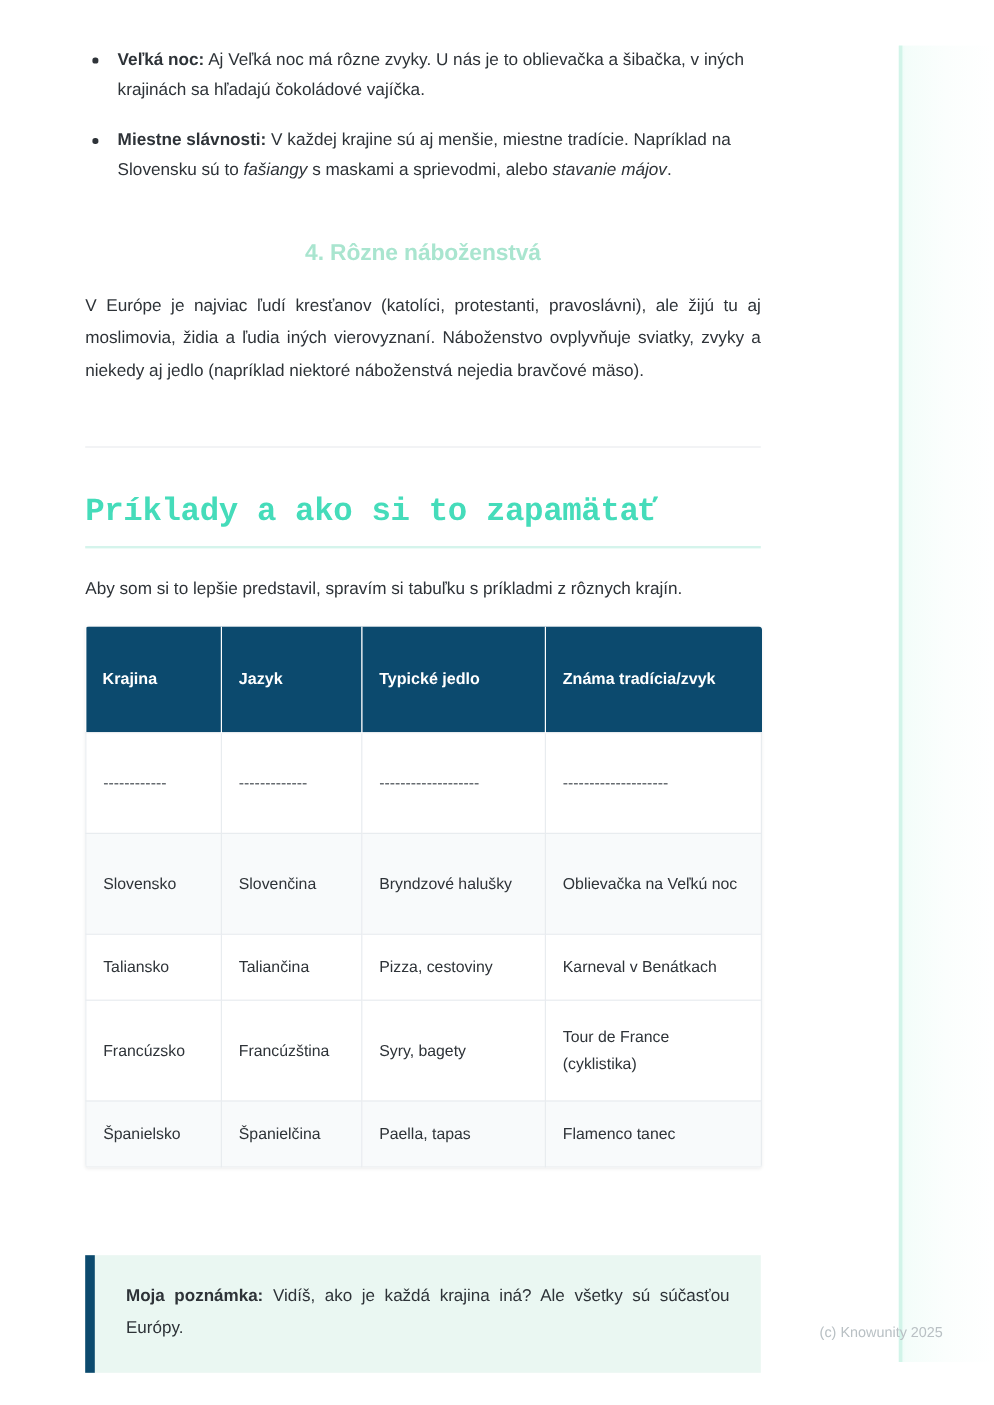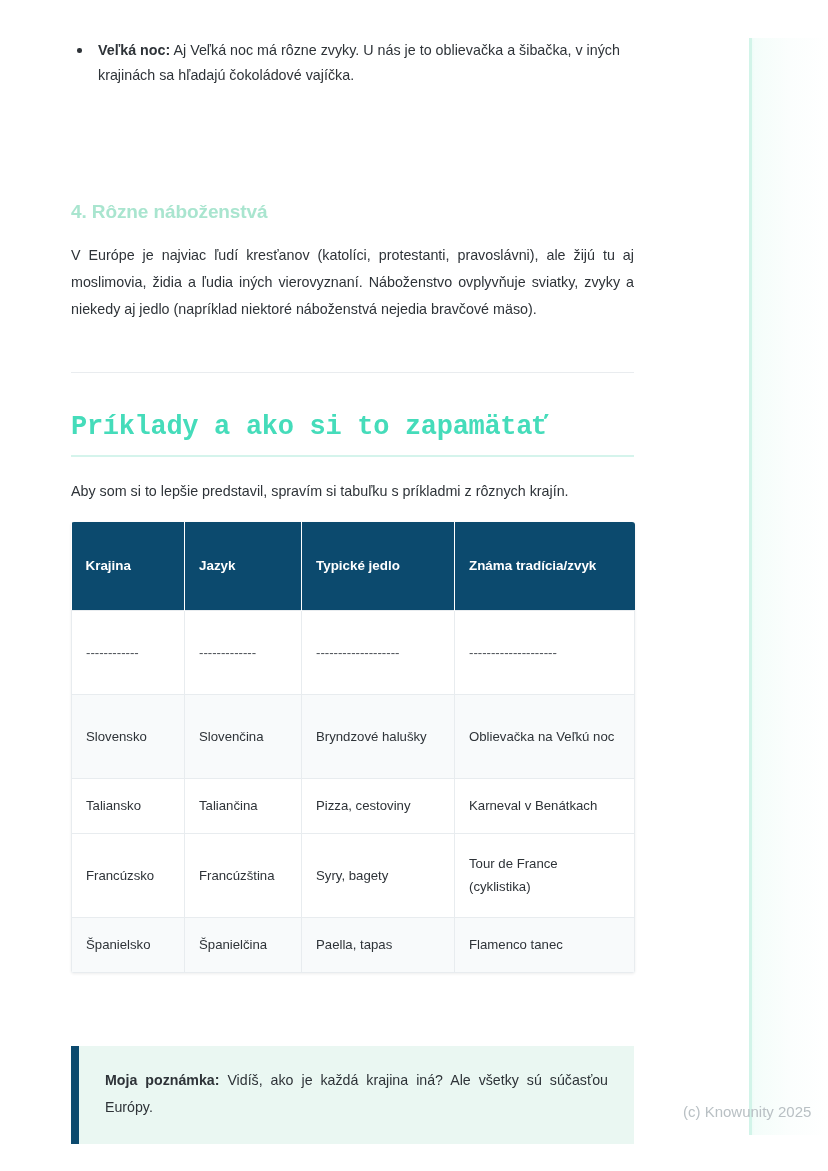--- a/index.html
+++ b/index.html
@@ -173,43 +173,46 @@
     text-align: justify;
     color: #2e3338;
   }
   .note .b { font-weight: bold; }
 
   
   .footer-copy {
     position: absolute;
     left: 683px;
     top: 1103px;
-    font-size: 15px;
+    font-size: 12px;
     color: #b9c0c4;
     white-space: nowrap;
     z-index: 5;
   }
 </style>
 </head>
 <body>
 
 <div id="right-band"></div>
 <div id="right-band-edge"></div>
 
 <div id="page">
 
   <div class="content" style="top:38px;">
     <ul class="bullets">
       <li>
         <span class="b">Veľká noc:</span><span> Aj Veľká noc má rôzne zvyky. U nás je to oblievačka a šibačka, v iných krajinách sa hľadajú čokoládové vajíčka.</span>
       </li>
+      <li>
+        <span class="b">Miestne slávnosti:</span><span> V každej krajine sú aj menšie, miestne tradície. Napríklad na Slovensku sú to </span><span class="i">fašiangy</span><span> s maskami a sprievodmi, alebo </span><span class="i">stavanie májov</span><span>.</span>
+      </li>
     </ul>
   </div>
 
-  <div class="content" style="top:201px;">
+  <div class="content" style="top:201px;text-align:center;">
     <h3 class="sub-heading">4. Rôzne náboženstvá</h3>
   </div>
 
   <div class="content" style="top:242px;">
     <p class="para">V Európe je najviac ľudí kresťanov (katolíci, protestanti, pravoslávni), ale žijú tu aj moslimovia, židia a ľudia iných vierovyznaní. Náboženstvo ovplyvňuje sviatky, zvyky a niekedy aj jedlo (napríklad niektoré náboženstvá nejedia bravčové mäso).</p>
   </div>
 
   <div class="content" style="top:372px;">
     <hr class="rule">
   </div>

